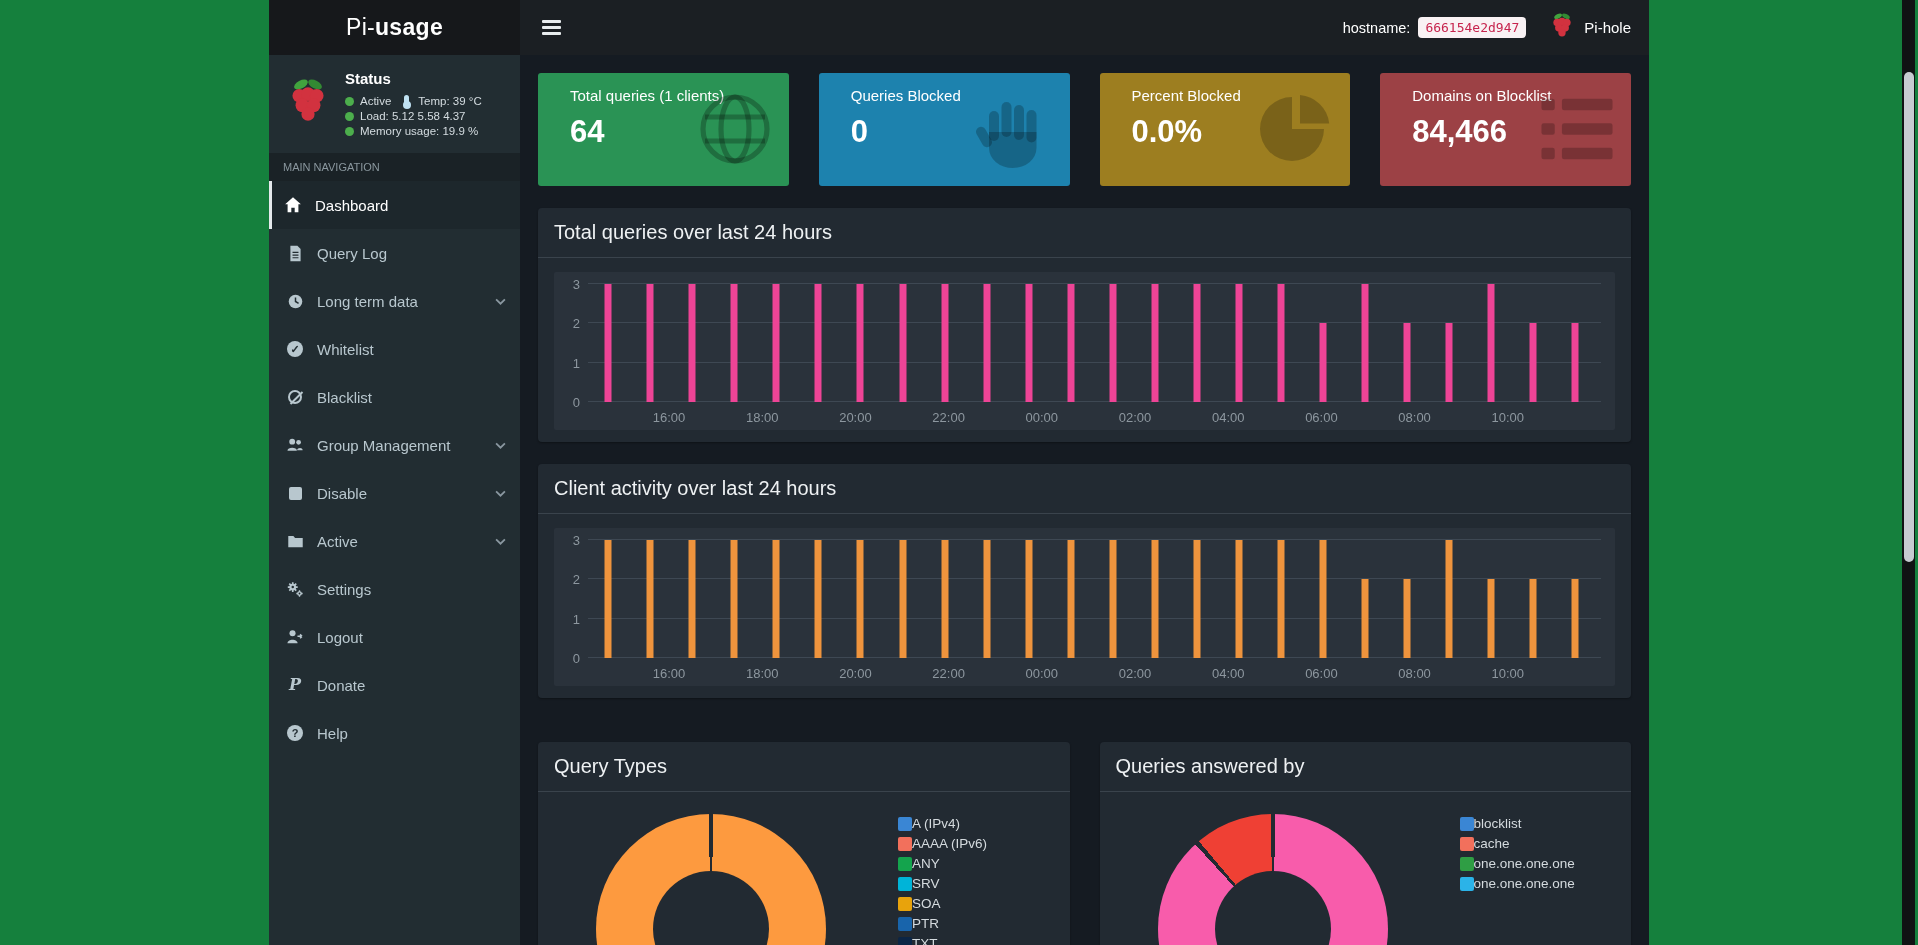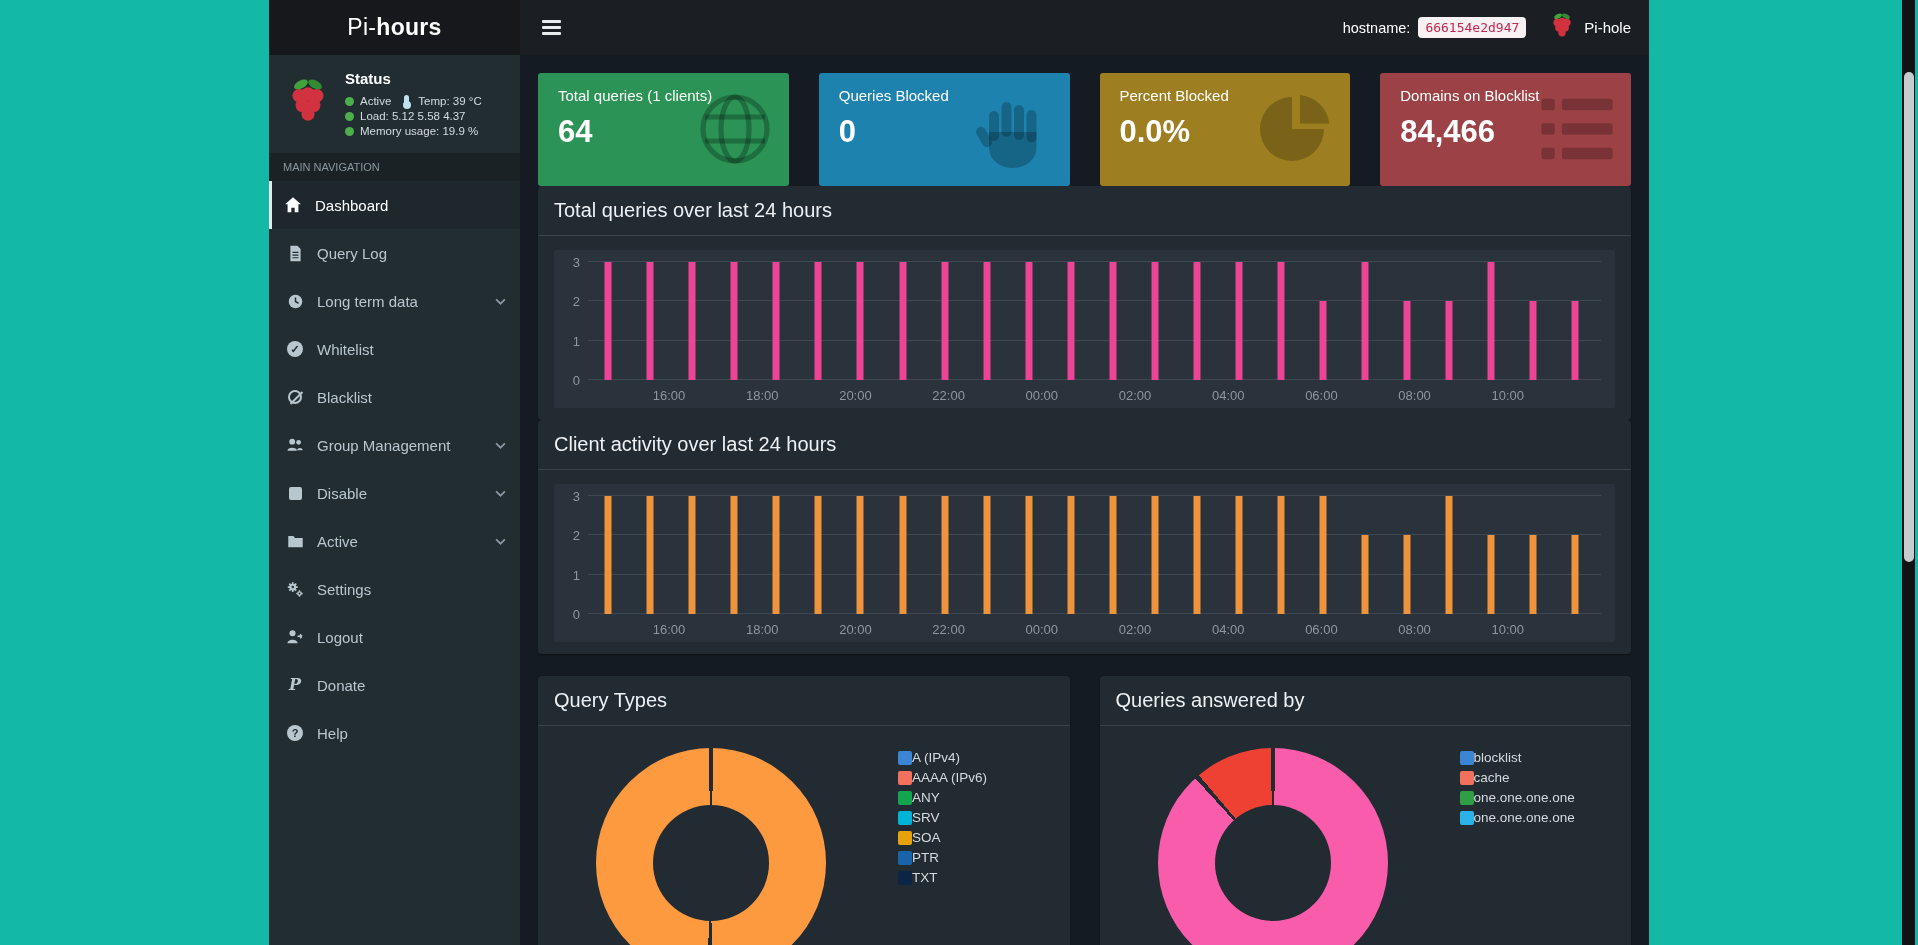--- a/index.html
+++ b/index.html
@@ -4,21 +4,21 @@
 <title>Pi-hole Dashboard</title>
 <style>
   * { box-sizing: border-box; }
   html,body { margin:0; padding:0; }
   body {
     width:1918px; height:945px; overflow:hidden;
     background:#000;
     font-family:"Liberation Sans", sans-serif;
     -webkit-font-smoothing:antialiased;
   }
-  .desktop { position:relative; width:1918px; height:945px; background:#14b8a6; overflow:hidden; }
+  .desktop { position:relative; width:1918px; height:945px; background:#15803d; overflow:hidden; }
 
   
   .app {
     width:1380px; height:945px; margin:0 auto;
     background:#151b22; display:flex; flex-direction:column; overflow:hidden;
   }
 
   
   header.topbar { height:55px; flex-shrink:0; display:flex; background:#1b1f23; }
   .logo {
@@ -68,26 +68,26 @@
   .circle-glyph i { font-style:normal; font-weight:700; font-size:11px; line-height:1; color:#222d32; }
   .ban-shape { position:relative; display:inline-block; width:14px; height:14px; border:2px solid currentColor; border-radius:50%; }
   .ban-shape::after { content:""; position:absolute; left:-2px; top:4.5px; width:17px; height:2px; background:currentColor; transform:rotate(-45deg); }
   .sq-shape { display:inline-block; width:13px; height:13px; border-radius:2px; background:currentColor; }
   .pp-glyph { font-family:"DejaVu Serif", serif; font-style:italic; font-weight:700; font-size:16px; line-height:1; }
 
   
   section.content { flex:1; min-width:0; padding:18px; overflow:hidden; }
 
   .cards-row { display:grid; grid-template-columns:repeat(4,1fr); gap:30px; }
-  .card { position:relative; height:113px; border-radius:3px; padding:14px 20px; color:#fff; overflow:hidden; }
+  .card { position:relative; height:113px; border-radius:3px; padding:14px 32px; color:#fff; overflow:hidden; }
   .card-title { font-size:15px; }
   .card-value { font-size:31px; font-weight:700; margin-top:10px; }
   .card-watermark { position:absolute; right:14px; top:16px; width:80px; height:80px; }
 
-  .panel { background:#222a32; border-radius:4px; box-shadow:0 1px 2px rgba(0,0,0,.35); }
+  .panel { background:#222a32; border-radius:4px; margin-top:22px; box-shadow:0 1px 2px rgba(0,0,0,.35); }
   .panel-header { padding:13px 16px; font-size:20px; color:#eef1f3; border-bottom:1px solid #3a434c; }
   .panel-body { padding:14px 16px 12px; }
 
   .chart-wrap { background:#2a323b; border-radius:2px; padding:12px 14px 2px 8px; display:flex; }
   .yaxis { width:26px; position:relative; height:118px; flex-shrink:0; }
   .ytick { position:absolute; right:8px; transform:translateY(50%); font-size:13px; color:#8d979f; line-height:1; }
   .plot-col { flex:1; min-width:0; }
   .plot { position:relative; height:118px; }
   .gridline { position:absolute; left:0; right:0; height:1px; background:#3e4853; }
   .bar { position:absolute; bottom:0; width:7px; transform:translateX(-50%); }
@@ -108,21 +108,21 @@
 </style>
 </head>
 <body>
 
 <div class="desktop">
   <div class="app">
 
     <header class="topbar">
       <div class="logo">
         <span>Pi-</span>
-          <b>hours</b>
+          <b>usage</b>
       </div>
       <nav class="navstrip">
         <span class="hamburger">
           <span></span>
           <span></span>
           <span></span>
         </span>
         <div class="nav-right">
           <span class="hostname-label">hostname:</span>
           <code class="hostname-badge">666154e2d947</code>

